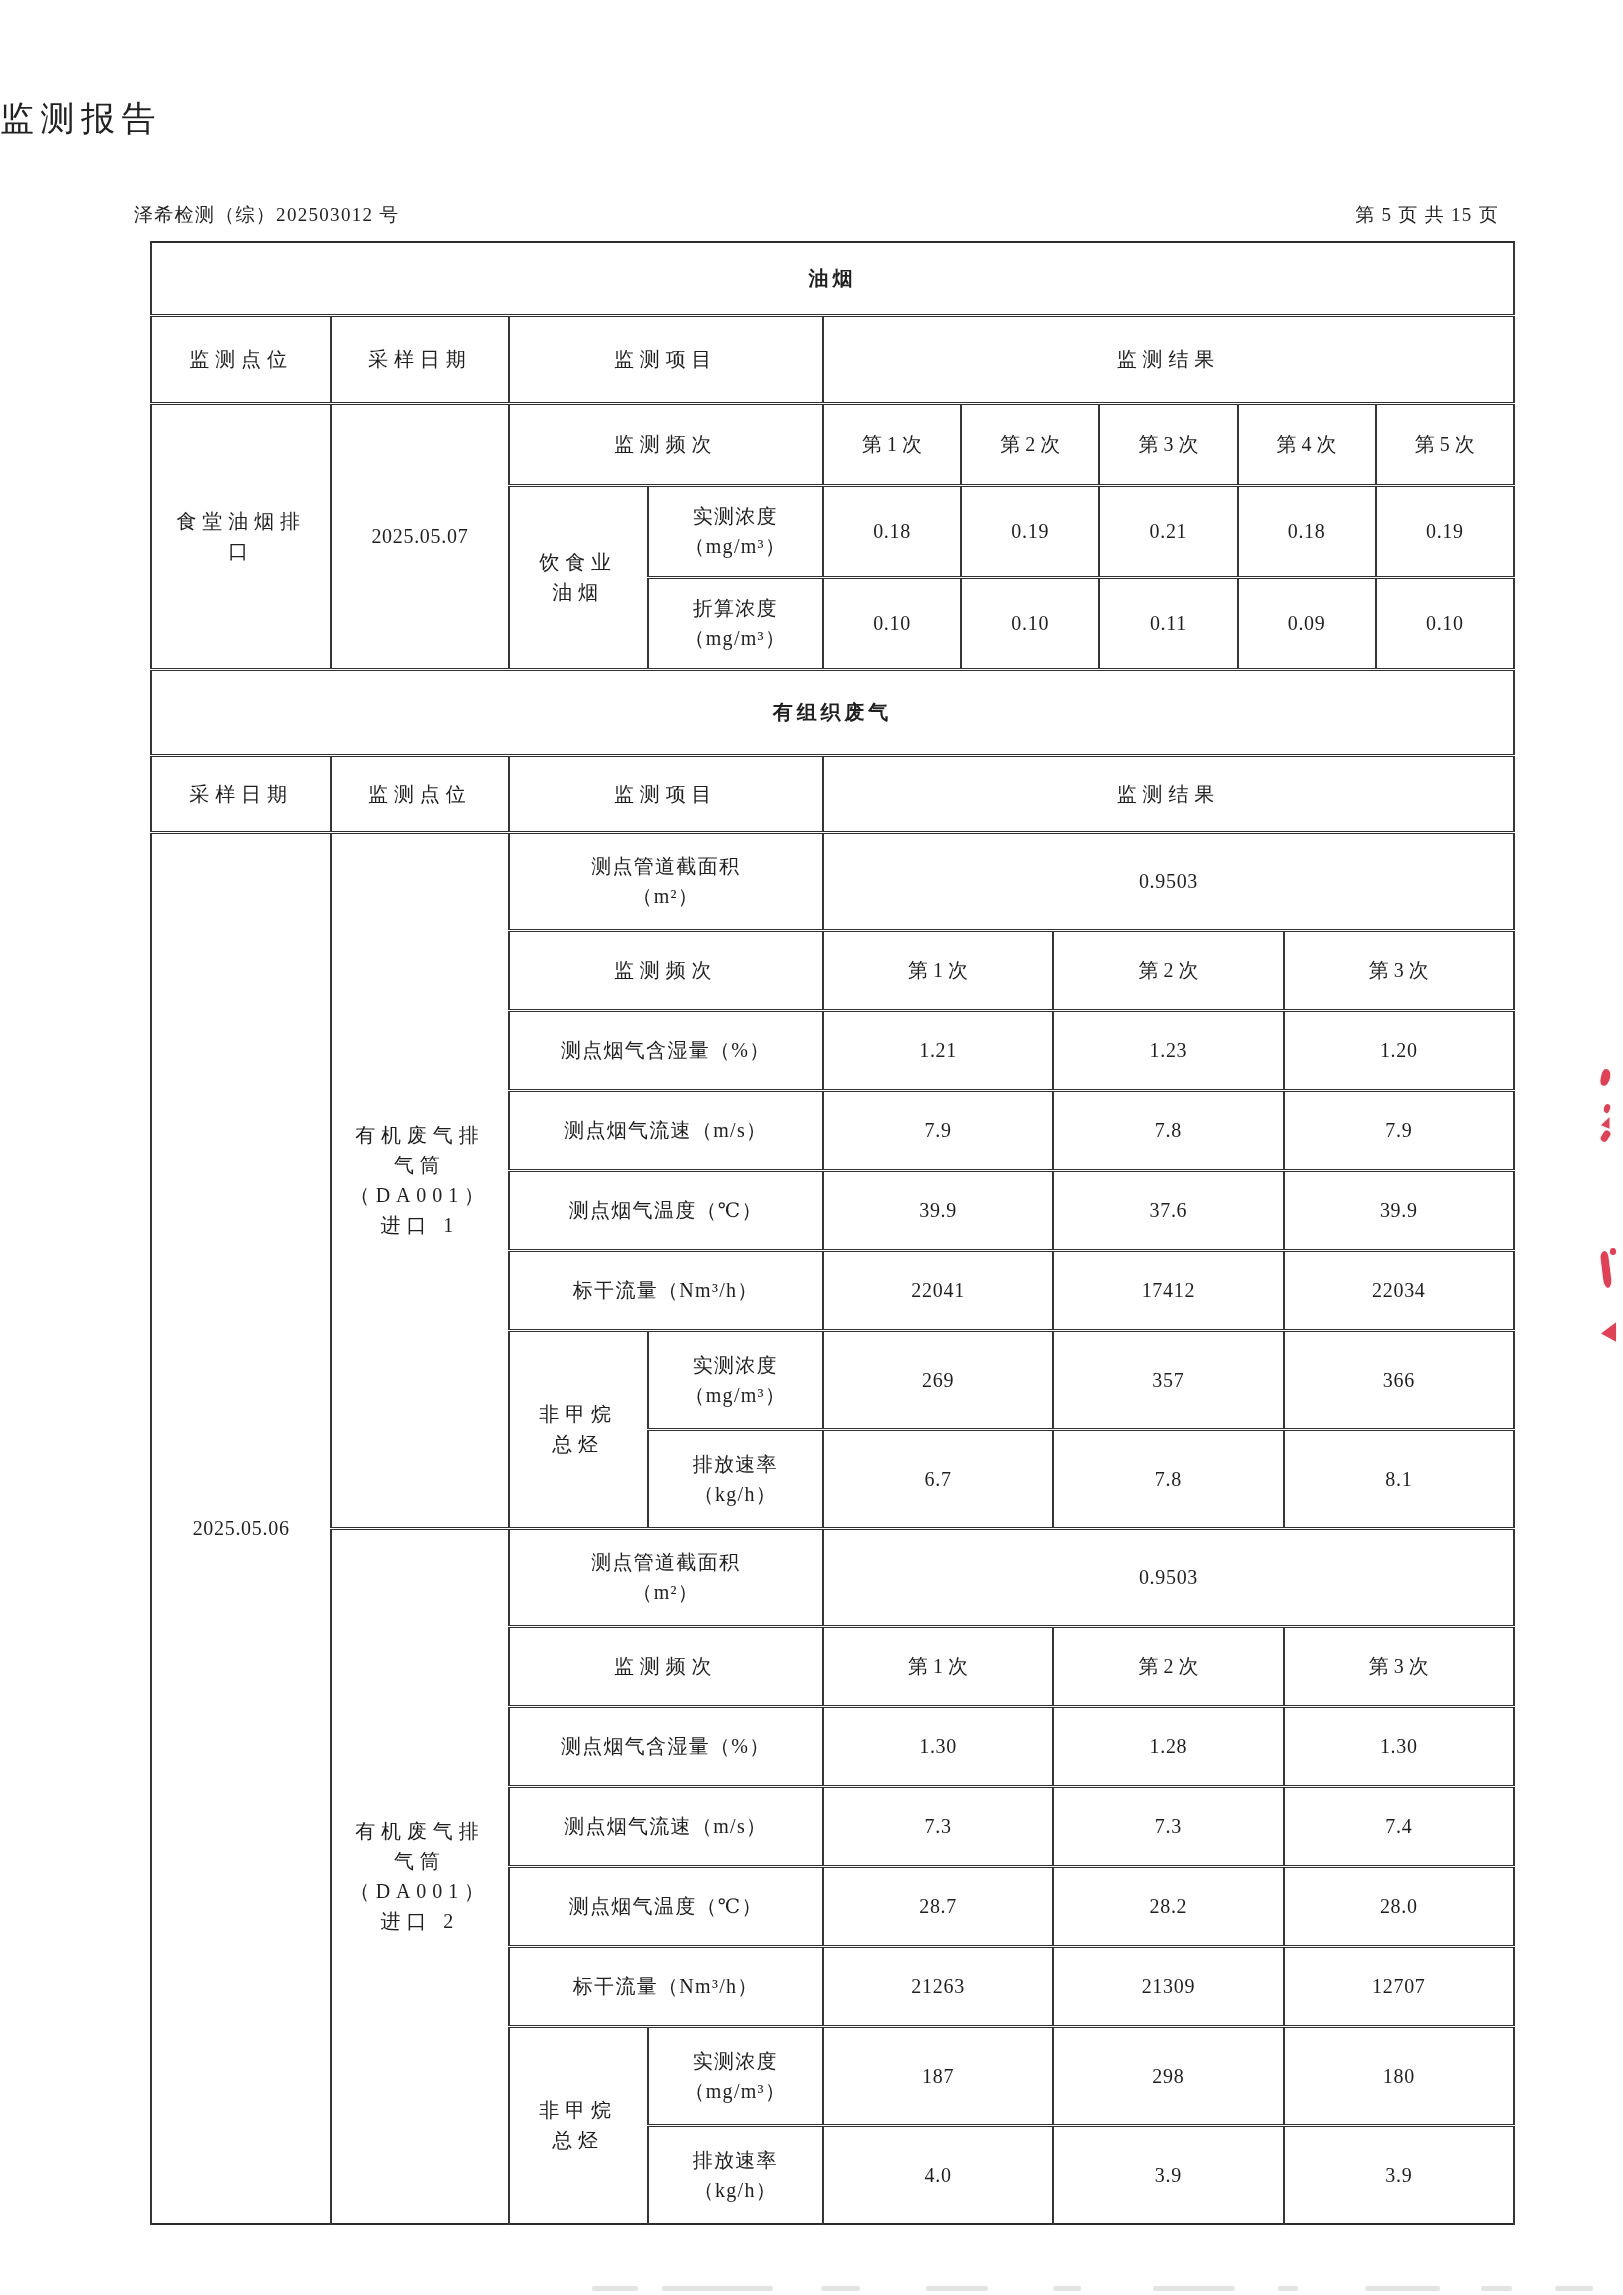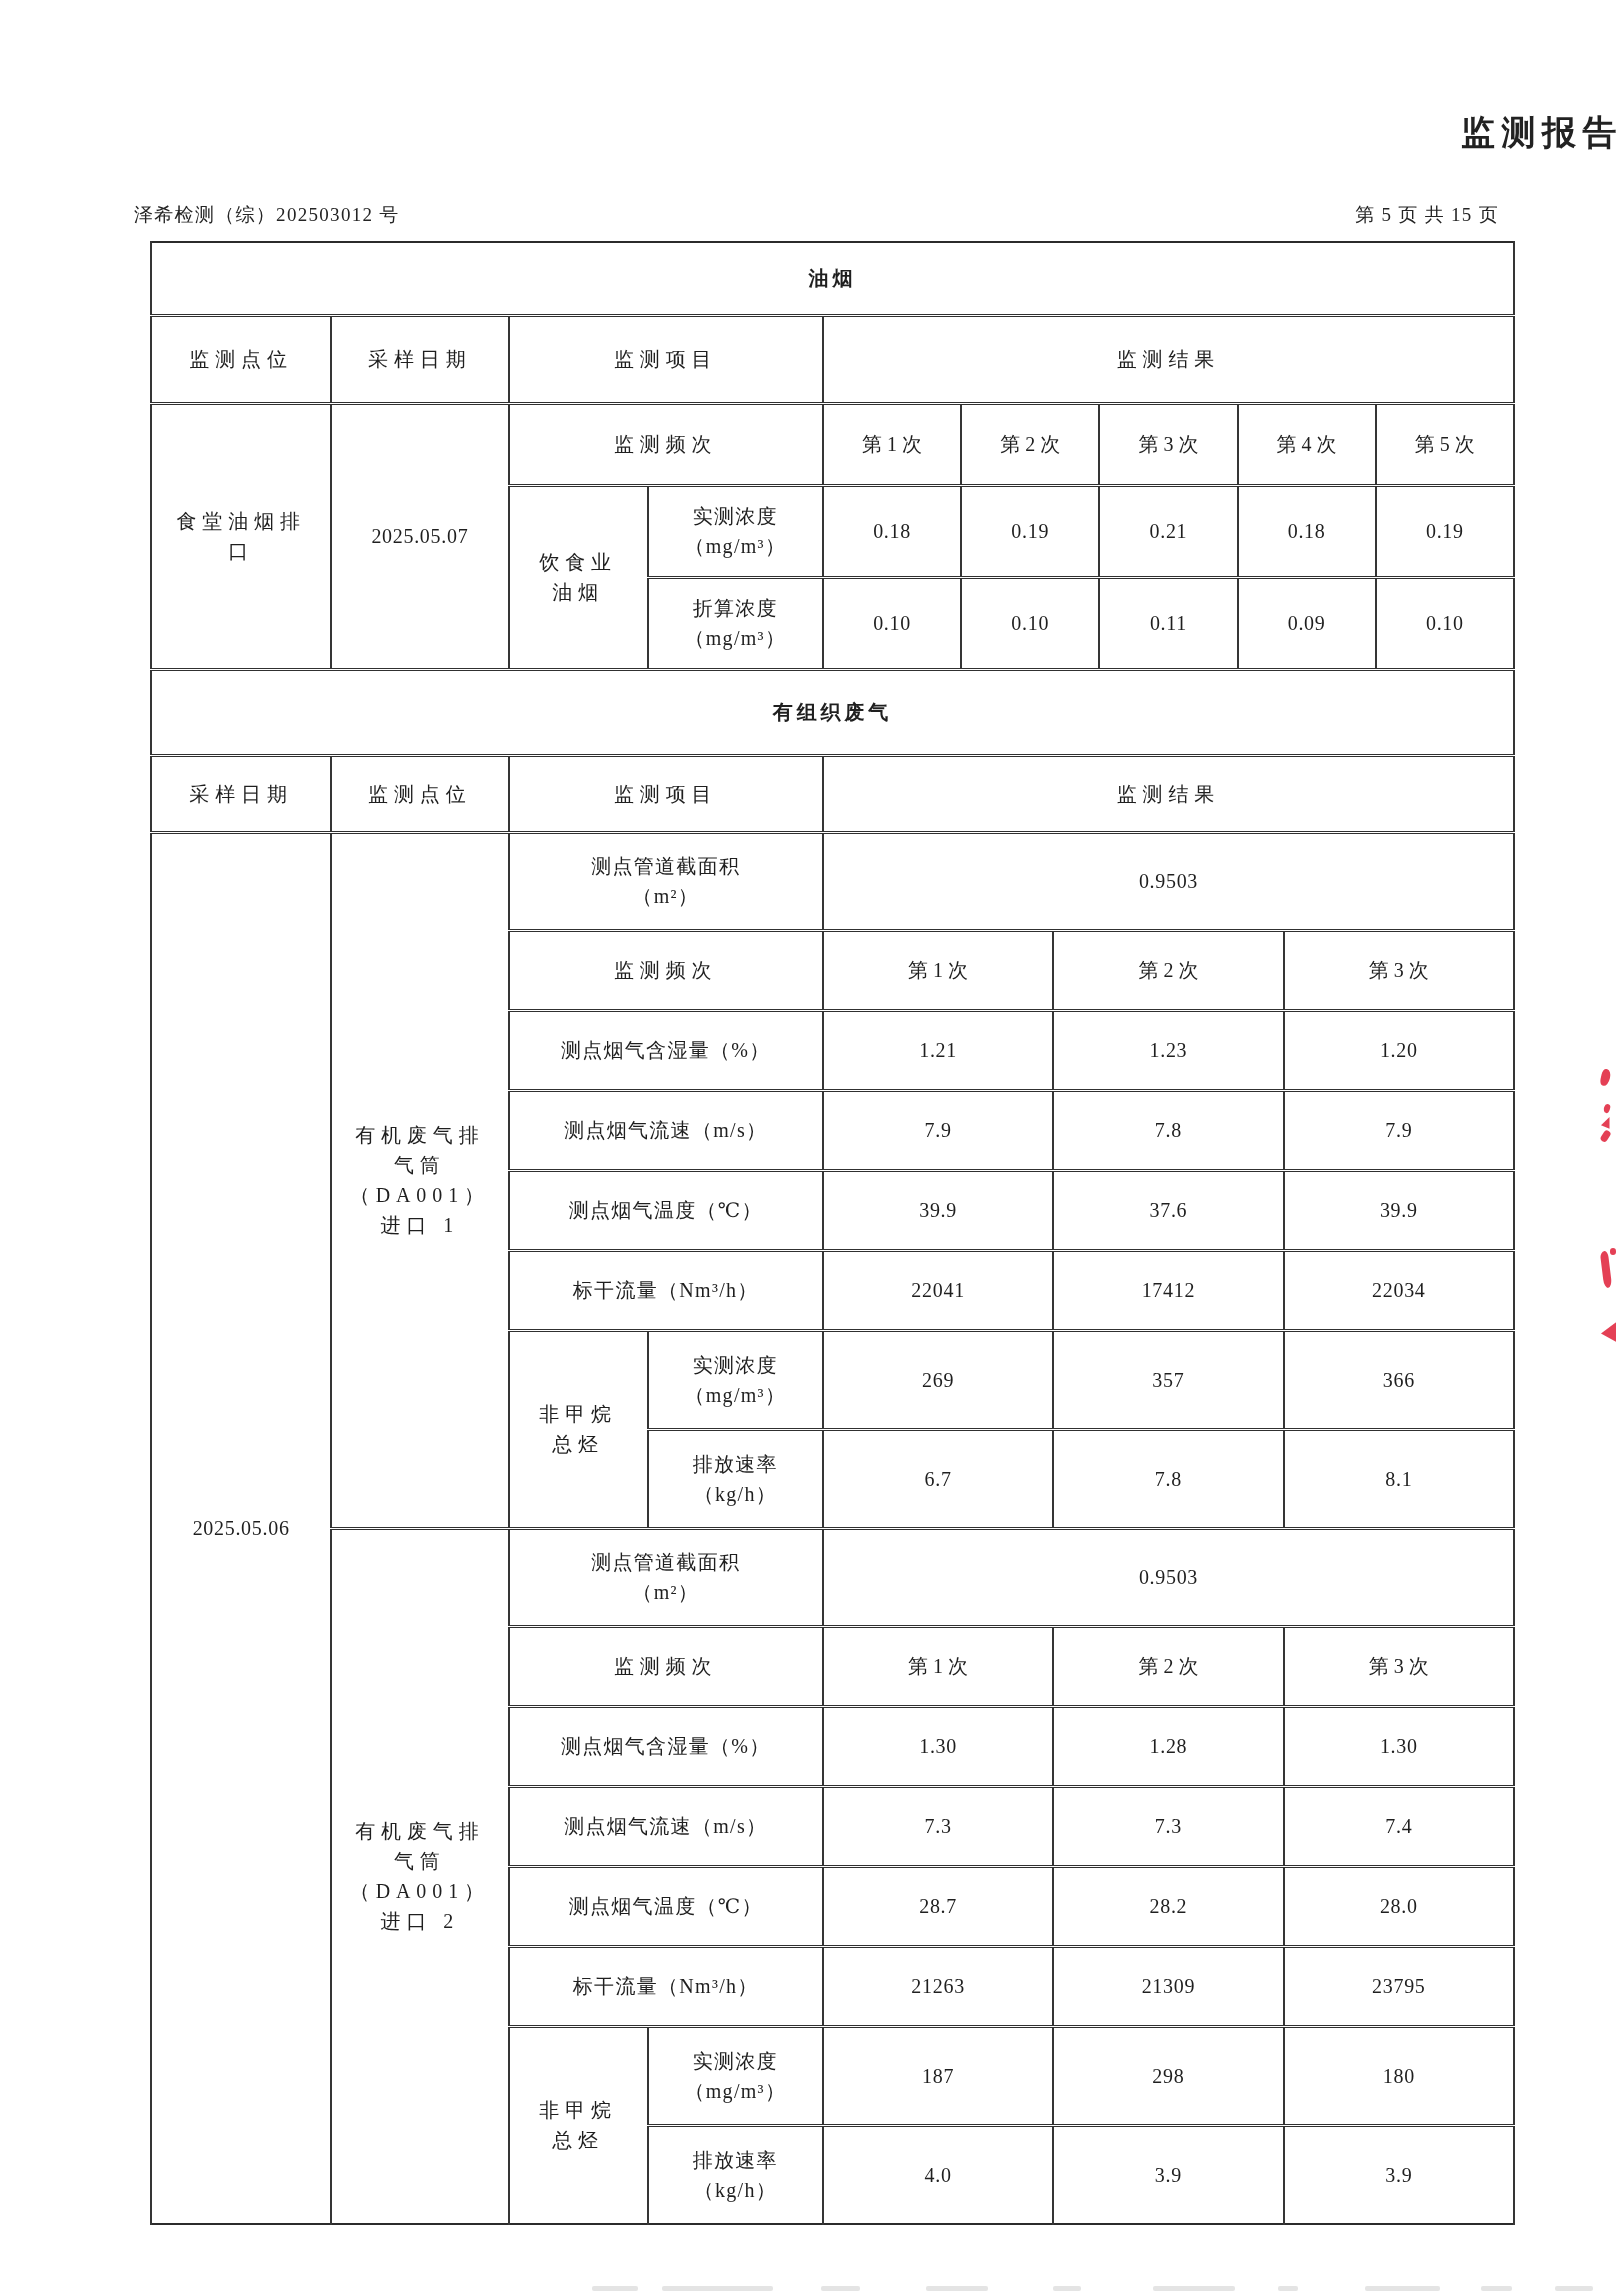--- a/index.html
+++ b/index.html
@@ -4,22 +4,22 @@
 <style>
   html,body{margin:0;padding:0;}
   body{
     width:1623px;height:2295px;background:#ffffff;
     font-family:"Liberation Serif","DejaVu Serif",serif;
     color:#1f1f1f;position:relative;overflow:hidden;
   }
   .sheet{position:relative;width:1623px;height:2295px;background:#ffffff;}
 
   .page-title{
-    position:absolute;left:0;right:0;top:110px;
-    text-align:right;font-size:34px;font-weight:bold;
+    position:absolute;left:0;right:0;top:96px;
+    text-align:left;font-size:34px;font-weight:normal;
     letter-spacing:6.5px;color:#222;
   }
   .doc-row{
     position:absolute;left:134px;width:1365px;top:202px;
     display:flex;justify-content:space-between;align-items:center;
     font-size:19px;letter-spacing:1.3px;color:#242424;
   }
 
   table.report{
     position:absolute;left:150px;top:241px;width:1365px;
@@ -250,21 +250,21 @@
     <tr class="rh-s">
       <td colspan="2" class="lbl">测点烟气温度（℃）</td>
       <td colspan="5" class="num">28.7</td>
       <td colspan="5" class="num">28.2</td>
       <td colspan="5" class="num">28.0</td>
     </tr>
     <tr class="rh-s">
       <td colspan="2" class="lbl">标干流量（Nm³/h）</td>
       <td colspan="5" class="num">21263</td>
       <td colspan="5" class="num">21309</td>
-      <td colspan="5" class="num">23795</td>
+      <td colspan="5" class="num">12707</td>
     </tr>
     <tr class="rh-g">
       <td rowspan="2" class="sp">非甲烷
 总烃</td>
       <td class="lbl">实测浓度
 （mg/m³）</td>
       <td colspan="5" class="num">187</td>
       <td colspan="5" class="num">298</td>
       <td colspan="5" class="num">180</td>
     </tr>

